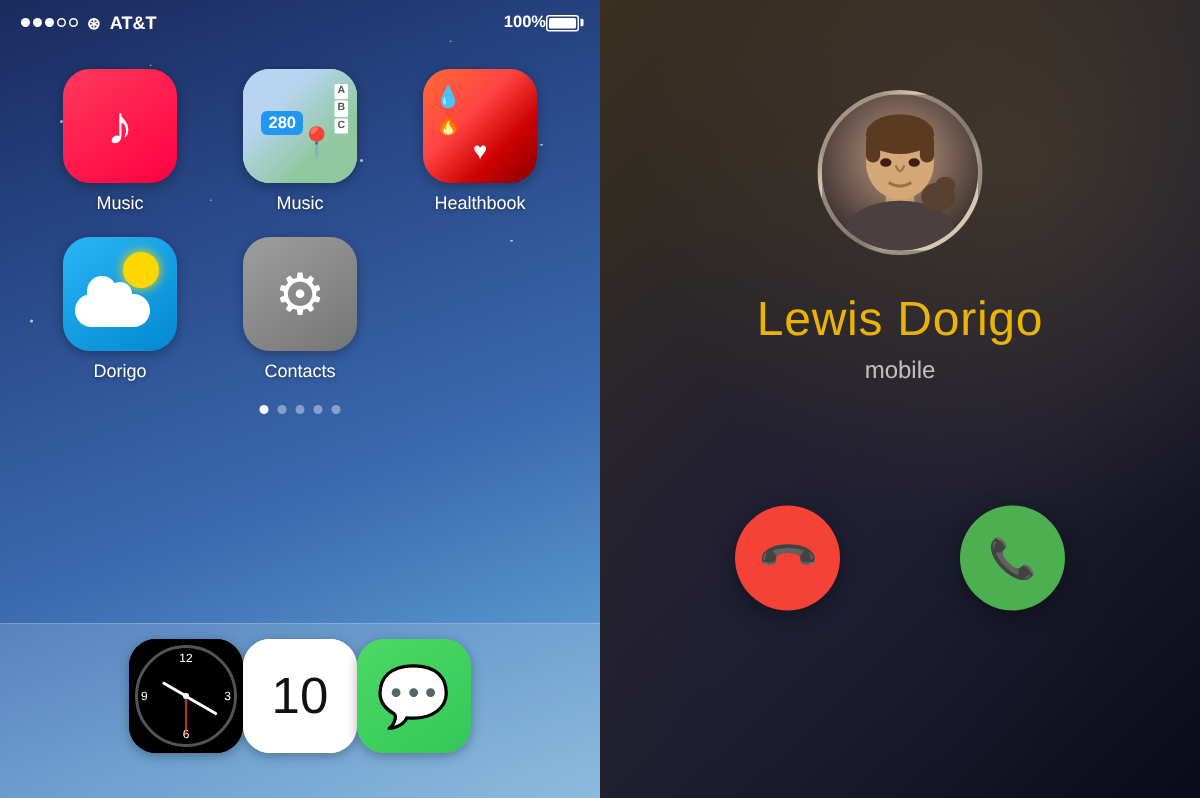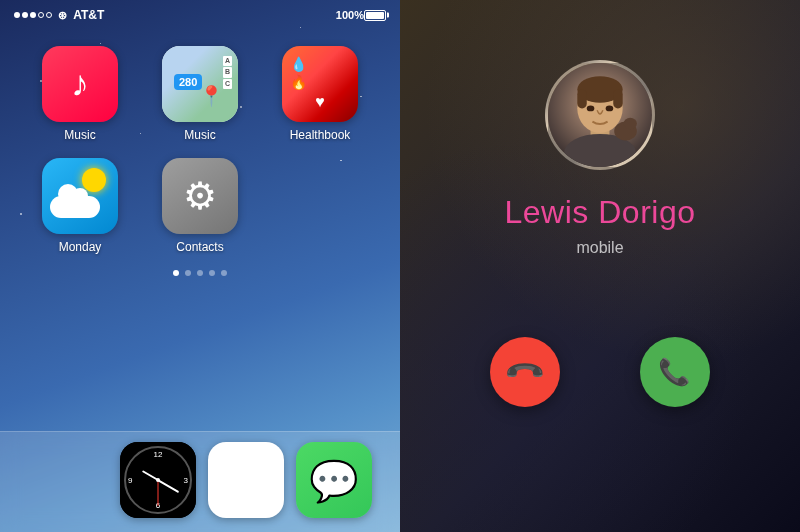--- a/index.html
+++ b/index.html
@@ -347,26 +347,25 @@
 
     
     .dock {
       position: absolute;
       bottom: 0;
       left: 0;
       right: 0;
       z-index: 10;
       background: rgba(255,255,255,0.15);
       backdrop-filter: blur(10px);
-      padding: 10px 28px 14px;
-      display: flex;
-      justify-content: flex-end;
+      padding: 10px 28px 30px;
+      display: flex;
+      justify-content: center;
       align-items: center;
       border-top: 1px solid rgba(255,255,255,0.2);
-      gap: 12px;
     }
 
     
     .icon-clock {
       background: black;
       position: relative;
     }
     .clock-face {
       width: 100%;
       height: 100%;
@@ -530,21 +529,21 @@
       position: relative;
     }
 
     
     .avatar-svg {
       width: 100%;
       height: 100%;
     }
 
     .caller-name {
-      color: #ec4899;
+      color: #eab308;
       font-size: 32px;
       font-weight: 300;
       margin-bottom: 8px;
       text-align: center;
       letter-spacing: 0.5px;
     }
 
     .caller-type {
       color: rgba(255,255,255,0.7);
       font-size: 16px;
@@ -665,21 +664,21 @@
       <span class="app-label">Healthbook</span>
     </div>
 
     <div class="app-item">
       <div class="app-icon icon-weather">
         <div class="weather-inner">
           <div class="weather-sun"></div>
           <div class="weather-cloud"></div>
         </div>
       </div>
-      <span class="app-label">Monday</span>
+      <span class="app-label">Dorigo</span>
     </div>
 
     <div class="app-item">
       <div class="app-icon icon-settings">
         <span class="settings-gear">⚙</span>
       </div>
       <span class="app-label">Contacts</span>
     </div>
 
   </div>
@@ -706,20 +705,23 @@
           <div class="clock-hand-min"></div>
           <div class="clock-hand-sec"></div>
           <div class="clock-center"></div>
         </div>
       </div>
     </div>
 
     <div class="app-item">
       <div class="app-icon icon-calendar">
         <div class="calendar-inner">
+          <div class="calendar-body">
+            <span class="calendar-day">10</span>
+          </div>
         </div>
       </div>
     </div>
 
     <div class="app-item">
       <div class="app-icon icon-messages">
         <span class="messages-bubble">💬</span>
       </div>
     </div>
 

